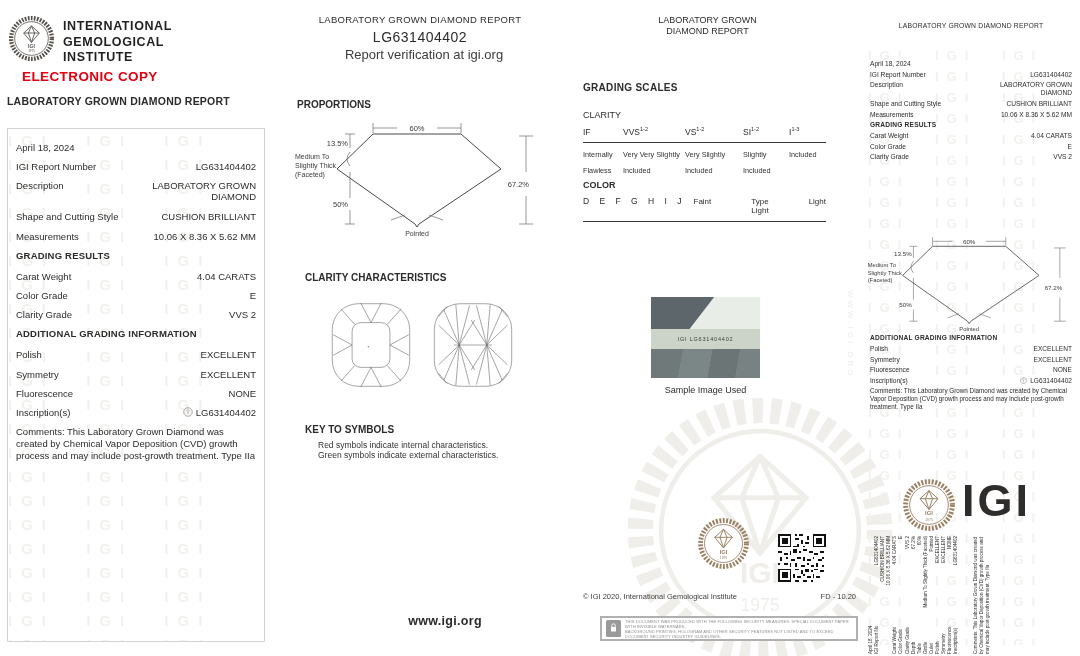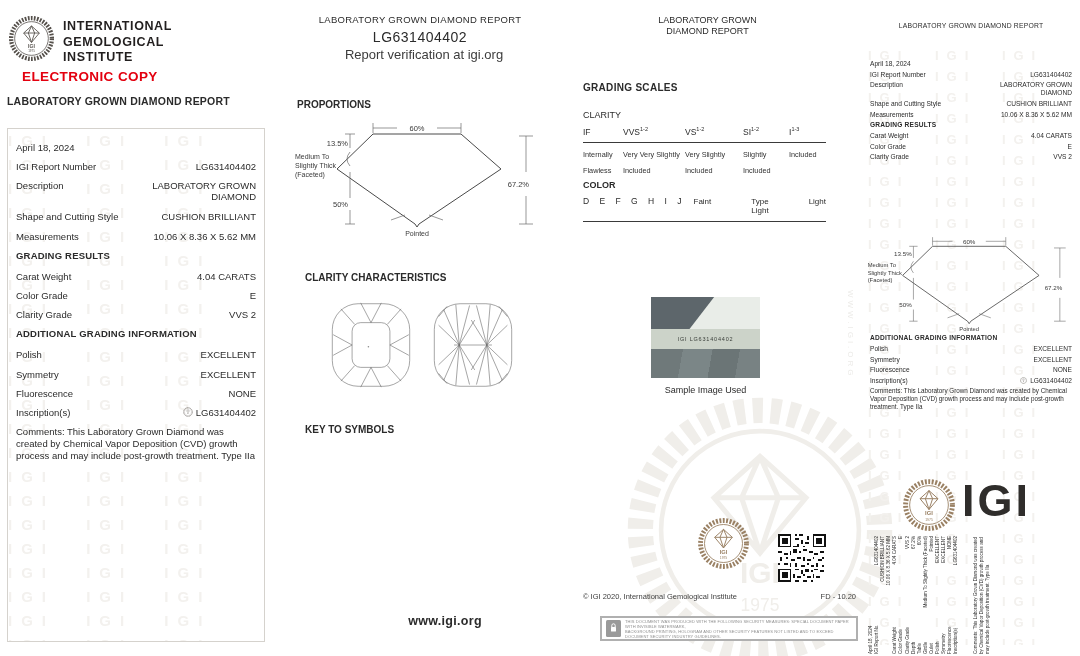--- a/index.html
+++ b/index.html
@@ -238,20 +238,24 @@
     <rect class="thin" x="5" y="7" width="90" height="96" rx="30"></rect>
     <path class="thin" d="M28,55 H72
       M34,55 L10,32 M34,55 L16,14 M34,55 L30,8 M34,55 L46,9 M34,55 L52,26
       M34,55 L10,78 M34,55 L16,96 M34,55 L30,102 M34,55 L46,101 M34,55 L52,84
       M66,55 L90,32 M66,55 L84,14 M66,55 L70,8 M66,55 L54,9 M66,55 L48,26
       M66,55 L90,78 M66,55 L84,96 M66,55 L70,102 M66,55 L54,101 M66,55 L48,84
       M20,10 L10,22 M80,10 L90,22 M20,100 L10,88 M80,100 L90,88"></path>
   </svg>
 
   <div class="abs key-head">KEY TO SYMBOLS</div>
+  <div class="abs key-lines">
+    <div>Red symbols indicate internal characteristics.</div>
+    <div>Green symbols indicate external characteristics.</div>
+  </div>
   <div class="abs site">www.igi.org</div>
 
   <div class="abs mr-title" style="white-space:normal;">LABORATORY GROWN DIAMOND REPORT</div>
   <div class="abs gs-head">GRADING SCALES</div>
   <div class="abs cl-head">CLARITY</div>
   <div class="abs cl-table">
     <div class="cl-grades">
       <div class="cl-c"><span>IF</span><sup></sup></div>
       <div class="cl-c"><span>VVS</span><sup>1-2</sup></div>
       <div class="cl-c"><span>VS</span><sup>1-2</sup></div>

